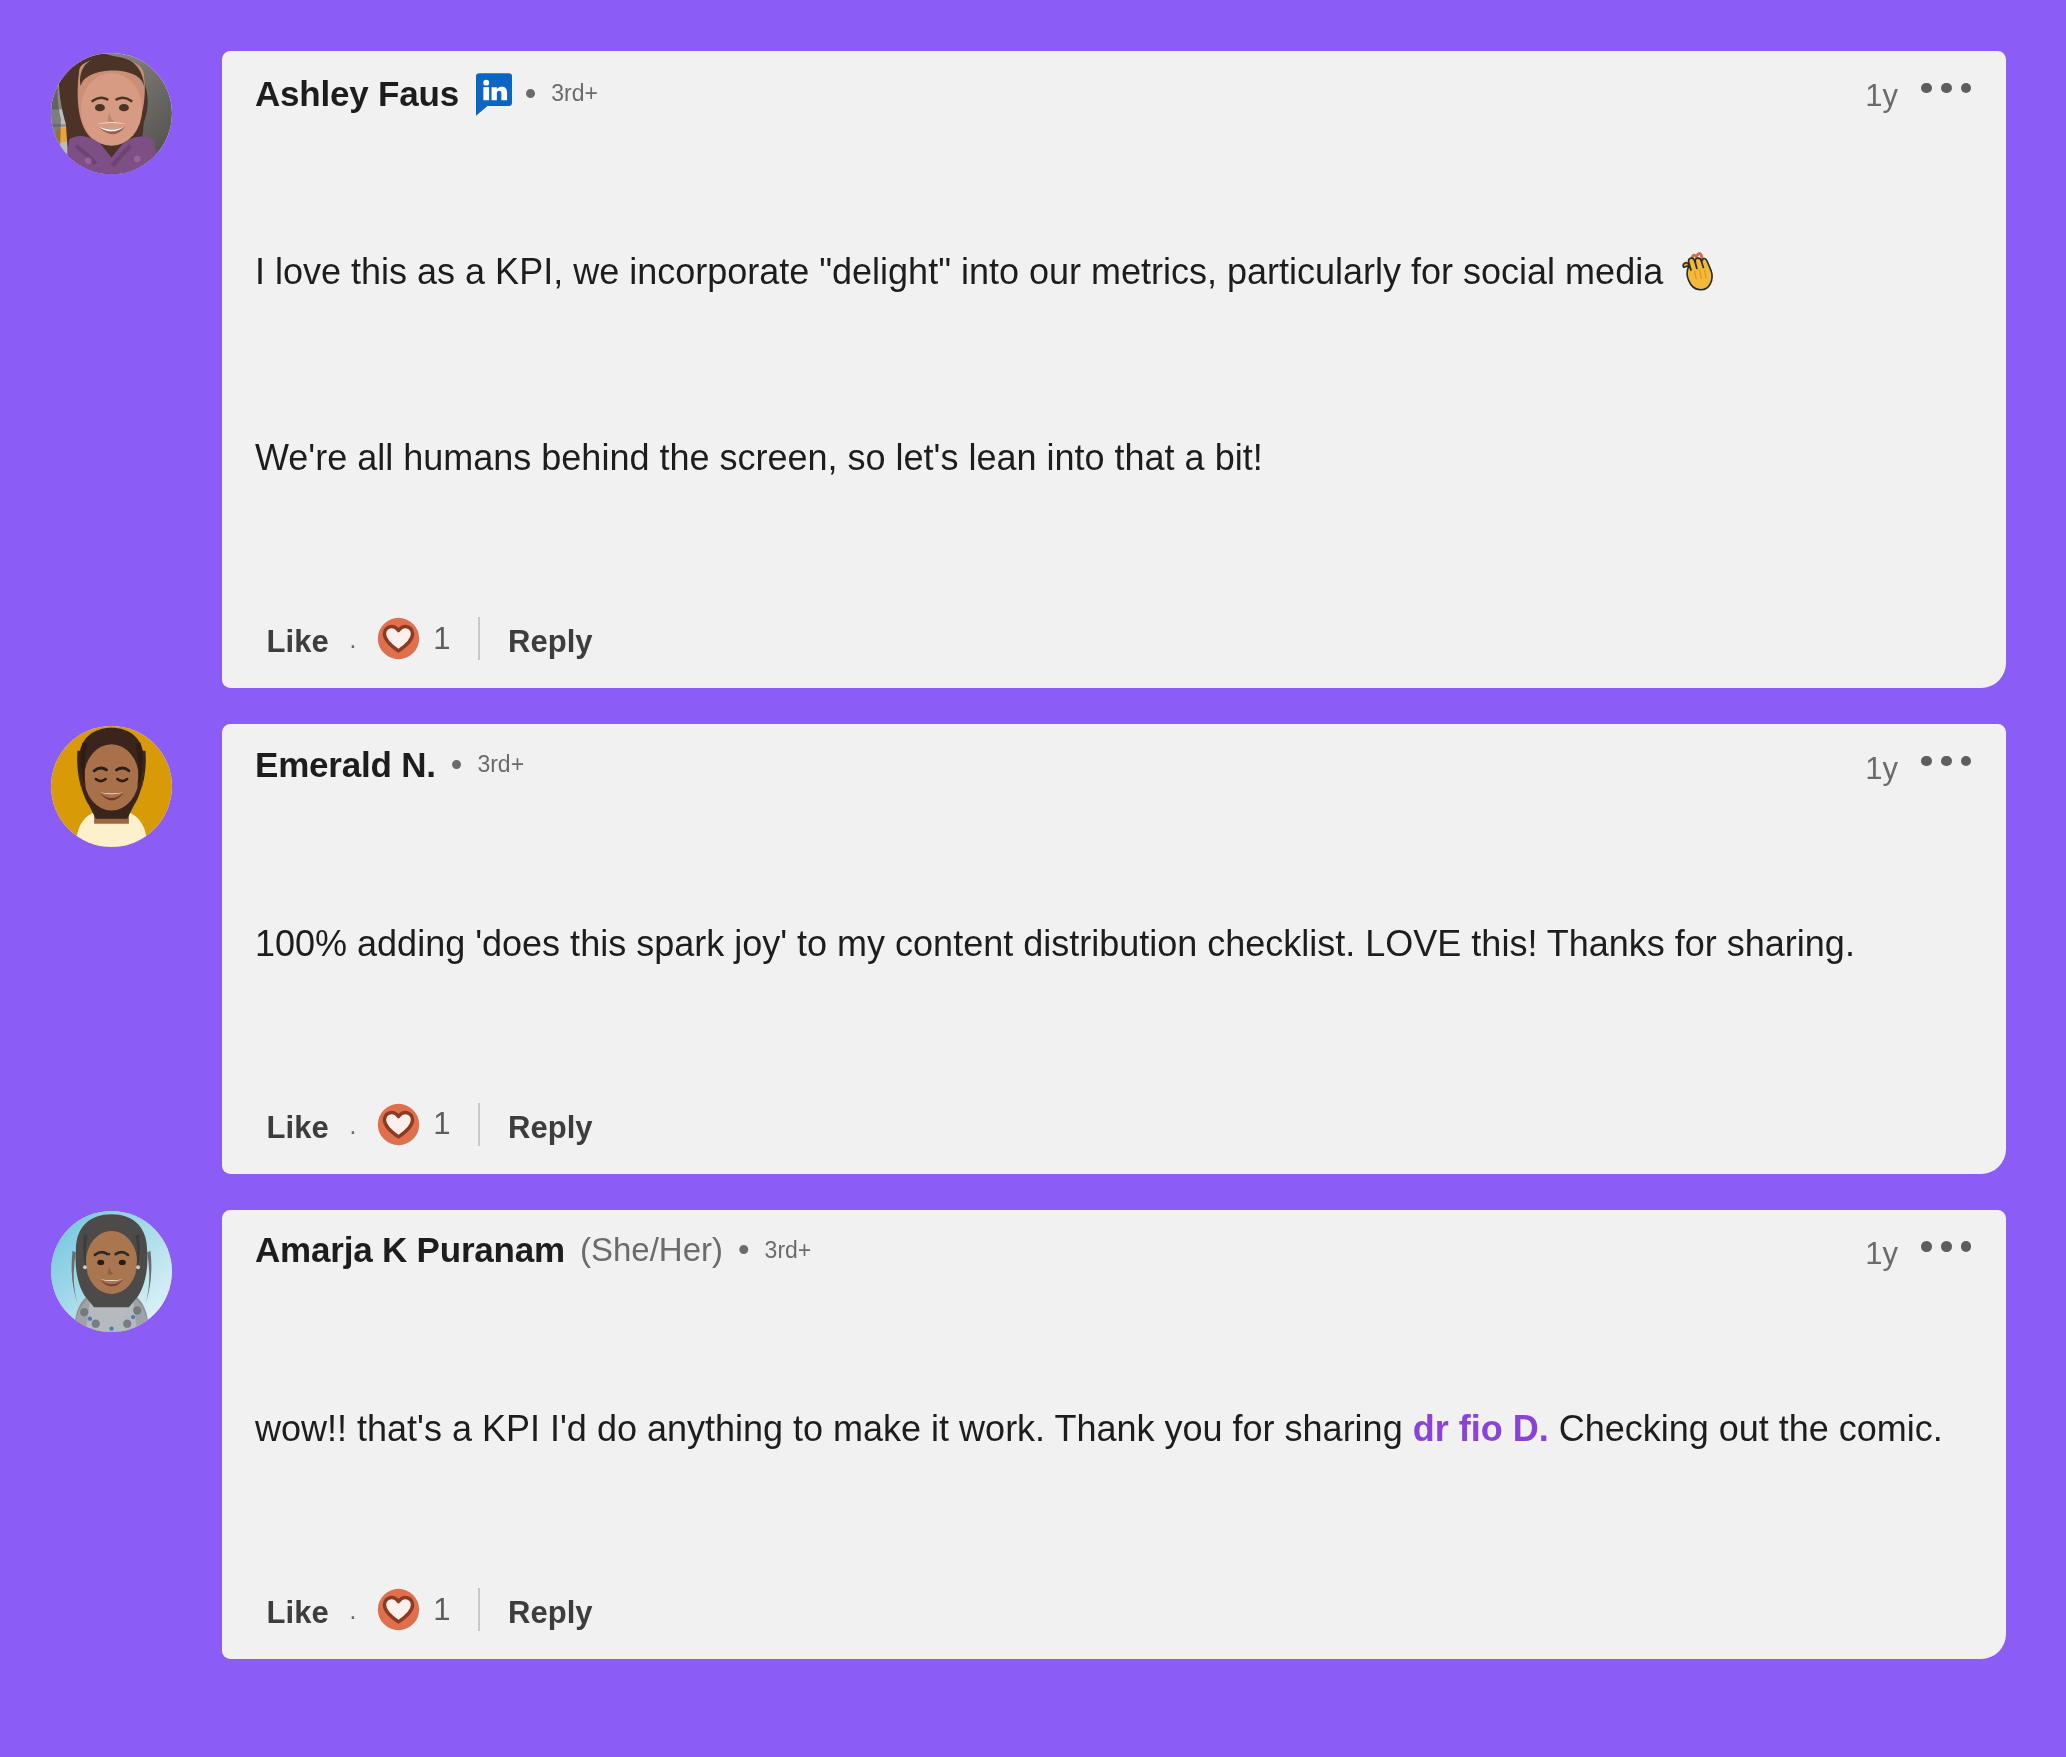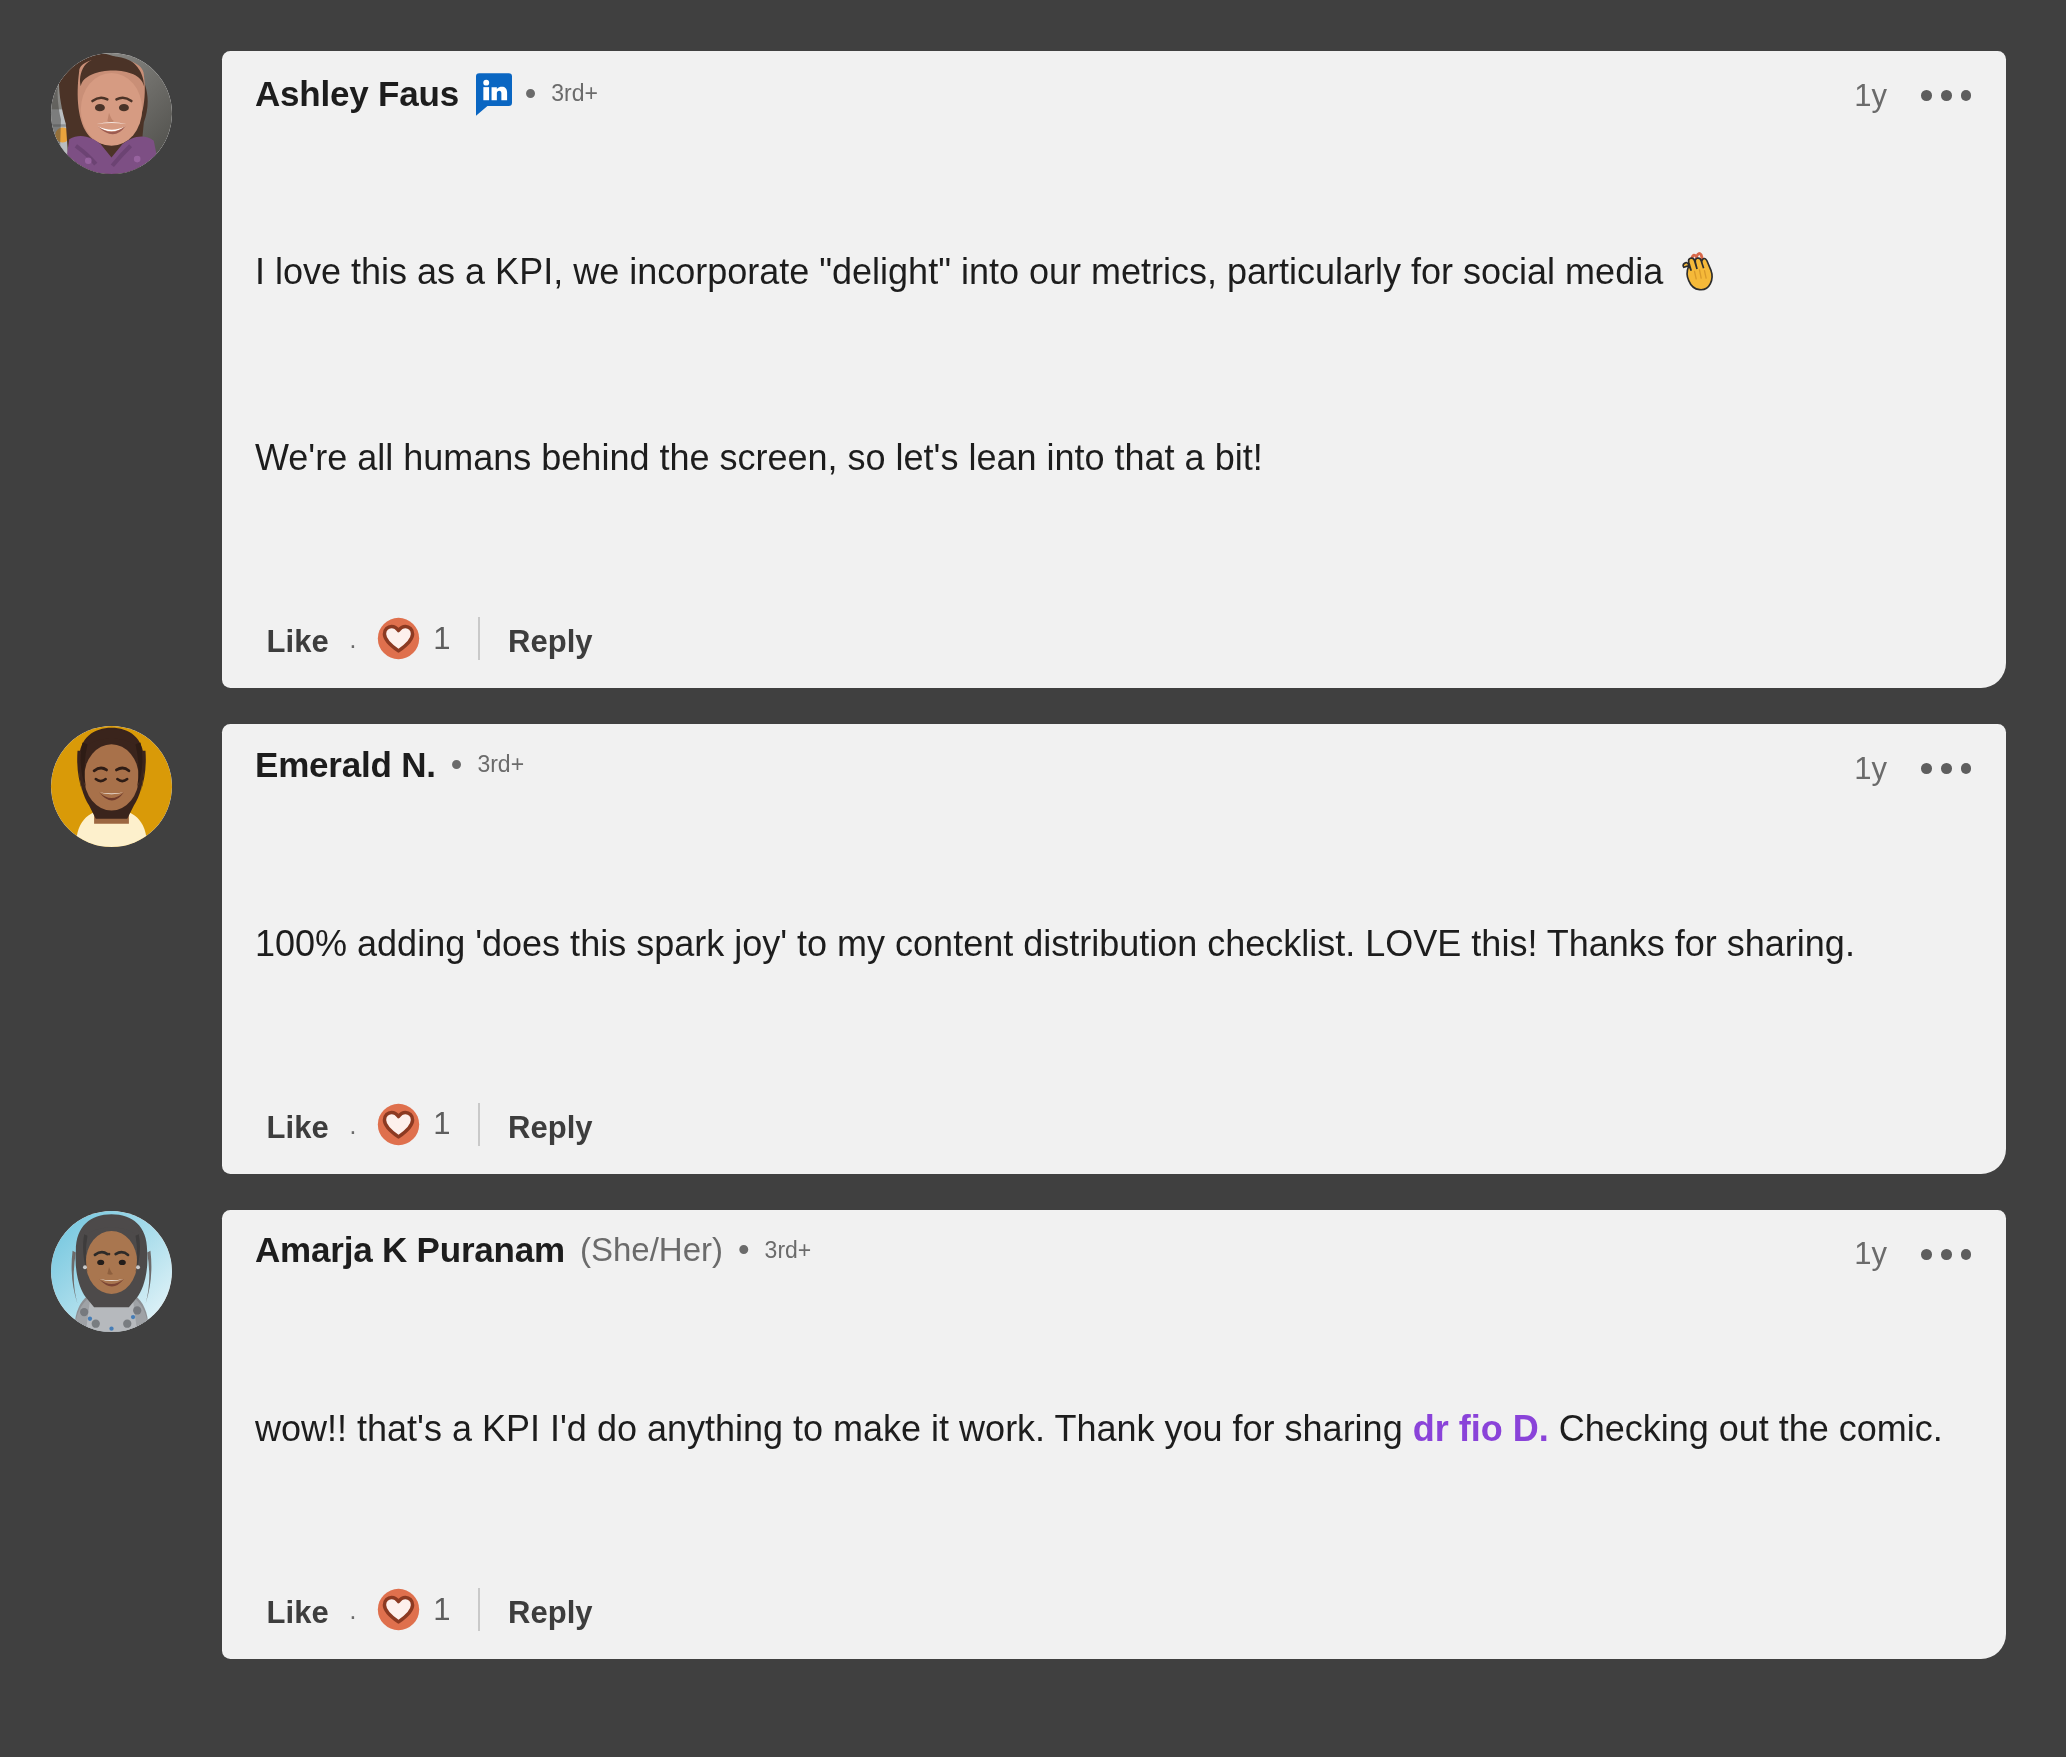--- a/index.html
+++ b/index.html
@@ -12,21 +12,21 @@
     height: 1757px;
     font-family: "Liberation Sans", sans-serif;
     -webkit-font-smoothing: antialiased;
     overflow: hidden;
   }
 
   .comments-thread {
     position: relative;
     width: 2066px;
     height: 1757px;
-    background: #404040;
+    background: #8b5cf6;
     padding: 0;
   }
 
   
   .comment {
     position: relative;
     display: flex;
     align-items: flex-start;
     box-sizing: border-box;
   }
@@ -122,24 +122,23 @@
     color: #8b8b8b;
     margin-top: 11.6px;
     line-height: 1.25;
     white-space: nowrap;
     overflow: hidden;
     text-overflow: ellipsis;
   }
 
   .meta {
     display: flex;
-    align-items: center;
+    align-items: flex-start;
     flex: 0 0 auto;
     padding-top: 5px;
-    gap: 11px;
   }
   .timestamp {
     font-size: 31px;
     color: #6b6b6b;
     margin-right: 21.5px;
   }
   .more-menu {
     display: flex;
     align-items: center;
     gap: 9px;

